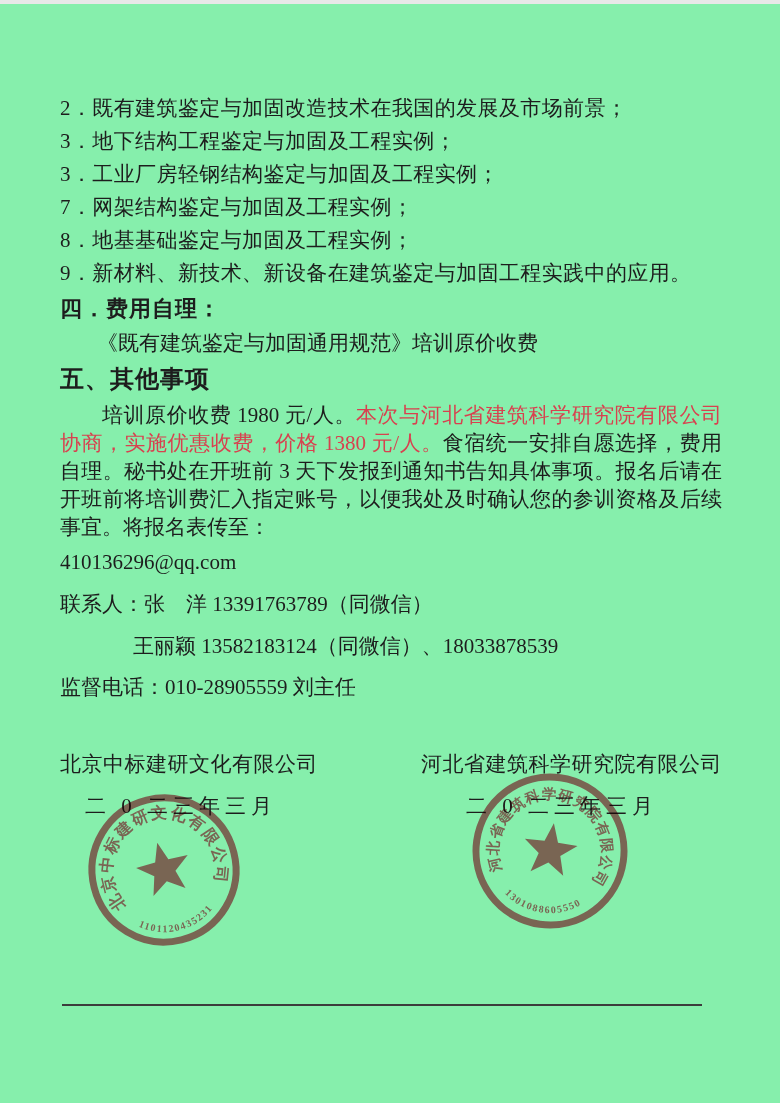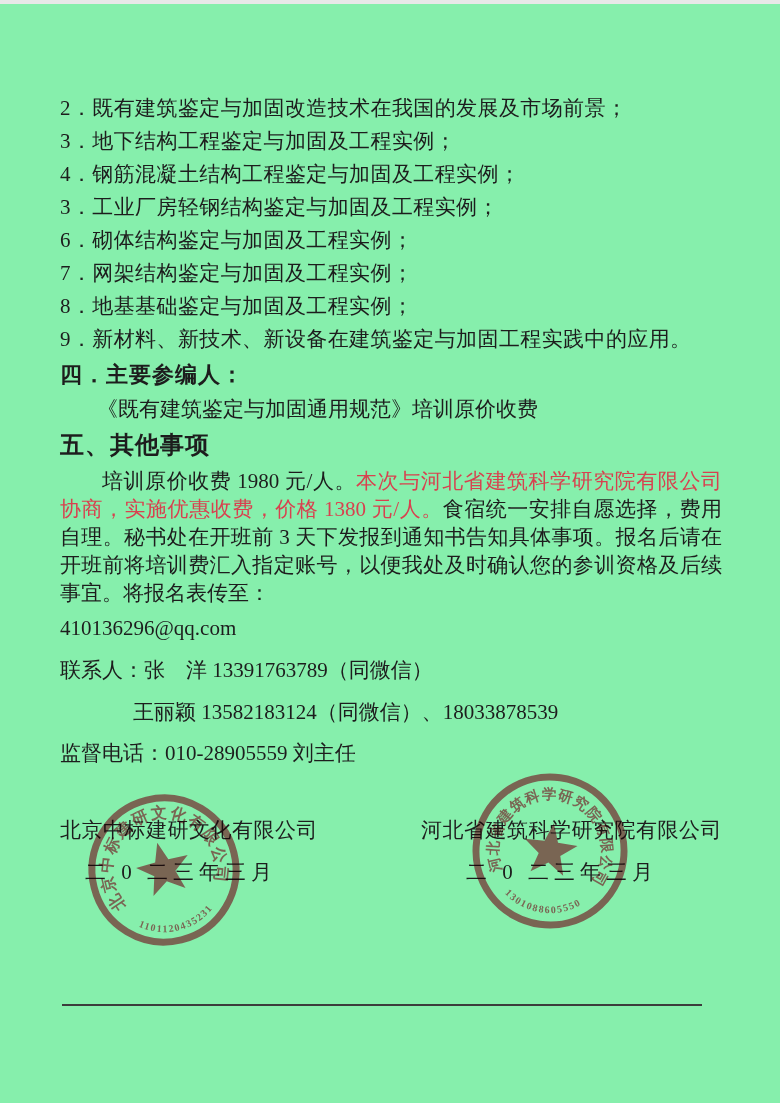--- a/index.html
+++ b/index.html
@@ -107,29 +107,27 @@
 </style>
 </head>
 <body>
 
 <div class="page">
   <div class="content">
 
     <div class="course-list">
       <div class="course-item">2．既有建筑鉴定与加固改造技术在我国的发展及市场前景；</div>
       <div class="course-item">3．地下结构工程鉴定与加固及工程实例；</div>
-      <div class="course-item">4．钢筋混凝土结构工程鉴定与加固及工程实例；</div>
       <div class="course-item">3．工业厂房轻钢结构鉴定与加固及工程实例；</div>
-      <div class="course-item">6．砌体结构鉴定与加固及工程实例；</div>
       <div class="course-item">7．网架结构鉴定与加固及工程实例；</div>
       <div class="course-item">8．地基基础鉴定与加固及工程实例；</div>
       <div class="course-item">9．新材料、新技术、新设备在建筑鉴定与加固工程实践中的应用。</div>
     </div>
 
-    <div class="h4">四．主要参编人：</div>
+    <div class="h4">四．费用自理：</div>
     <div class="s4-body">《既有建筑鉴定与加固通用规范》培训原价收费</div>
 
     <div class="h5">五、其他事项</div>
 
     <p class="para"><span>培训原价收费 1980 元/人。</span><span class="red-text">本次与河北省建筑科学研究院有限公司协商，实施优惠收费，价格 1380 元/人。</span><span>食宿统一安排自愿选择，费用自理。秘书处在开班前 3 天下发报到通知书告知具体事项。报名后请在开班前将培训费汇入指定账号，以便我处及时确认您的参训资格及后续事宜。将报名表传至：</span></p>
 
     <div class="email-line">410136296@qq.com</div>
 
     <div class="contact-line">联系人：张　洋 13391763789（同微信）</div>
     <div class="contact-line indent">王丽颖 13582183124（同微信）、18033878539</div>

